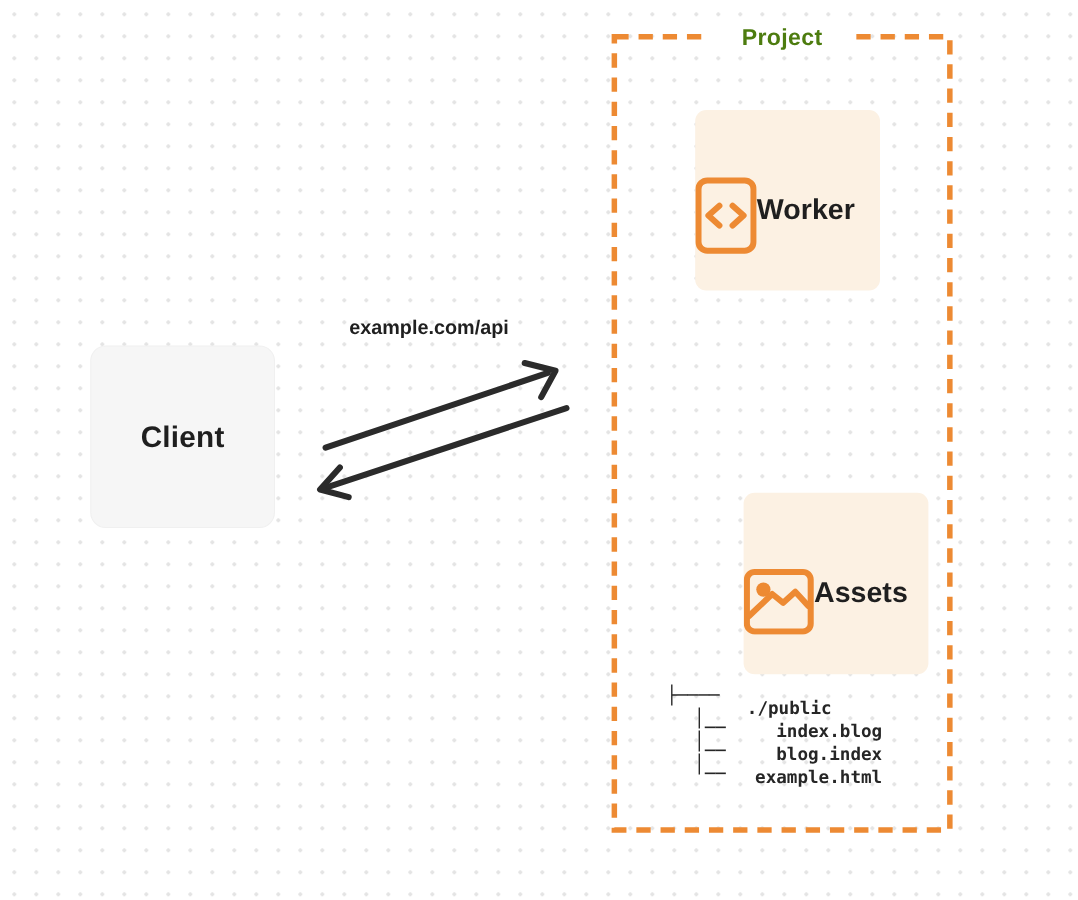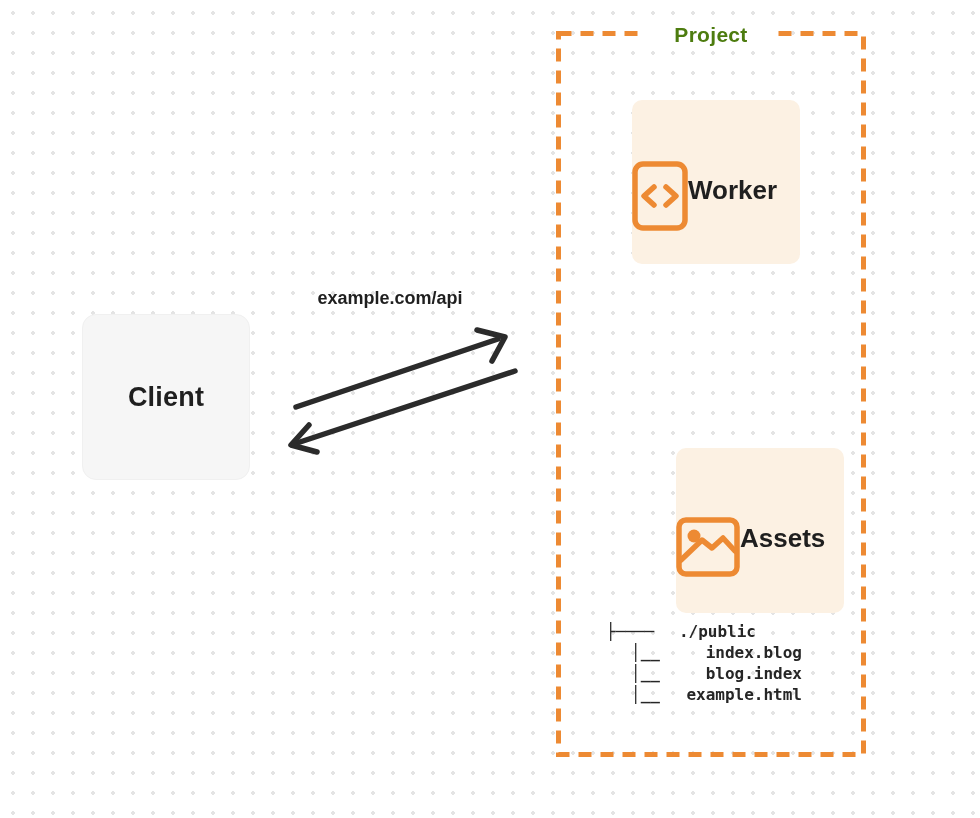--- a/index.html
+++ b/index.html
@@ -41,21 +41,21 @@
   .card.assets .icon{margin-top:33px;}
   .card .card-label{font-size:26px;font-weight:700;color:#1F1F1F;margin-top:16px;}
   .file-tree{
     position:absolute;left:606px;top:621px;width:196px;z-index:2;
     font-family:"DejaVu Sans Mono",monospace;font-size:16px;font-weight:700;
     color:#262626;line-height:21px;
   }
   .tree-row{position:relative;height:21px;white-space:pre;}
   .tree-row .connector{position:absolute;left:0;top:0;}
   .tree-row:nth-child(n+2) .connector{left:25px;text-align:right;}
-  .tree-row .name{position:absolute;right:0;top:0;}
+  .tree-row .name{position:absolute;right:0;top:12px;}
   .tree-row:first-child .name{right:46px;}
 </style>
 </head>
 <body>
 
 <div class="canvas">
 
   <svg class="overlay" viewBox="0 0 980 818" width="980" height="818">
     <rect x="558.5" y="33.5" width="305" height="721" fill="none" stroke="#ED8A33" stroke-width="5" stroke-dasharray="13 9"></rect>
     <g stroke="#2B2B2B" stroke-width="5.5" fill="none" stroke-linecap="round" stroke-linejoin="round">

